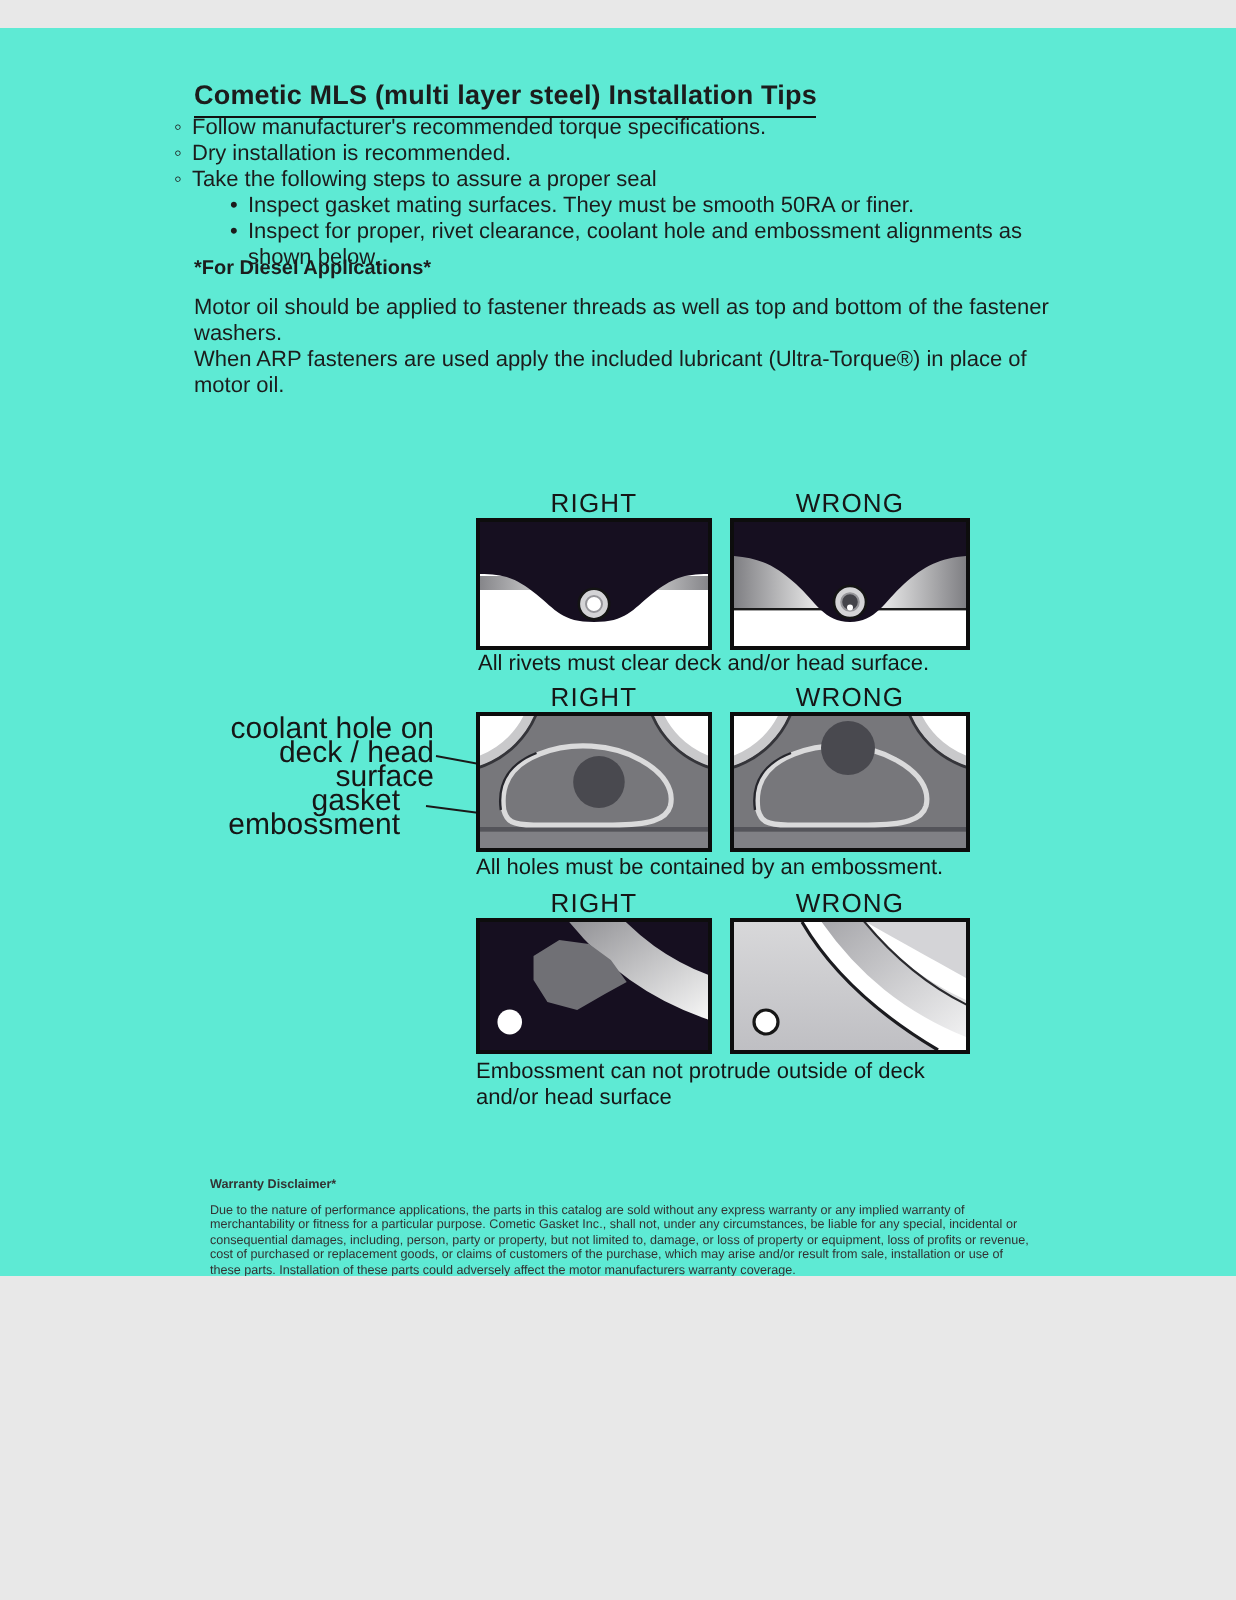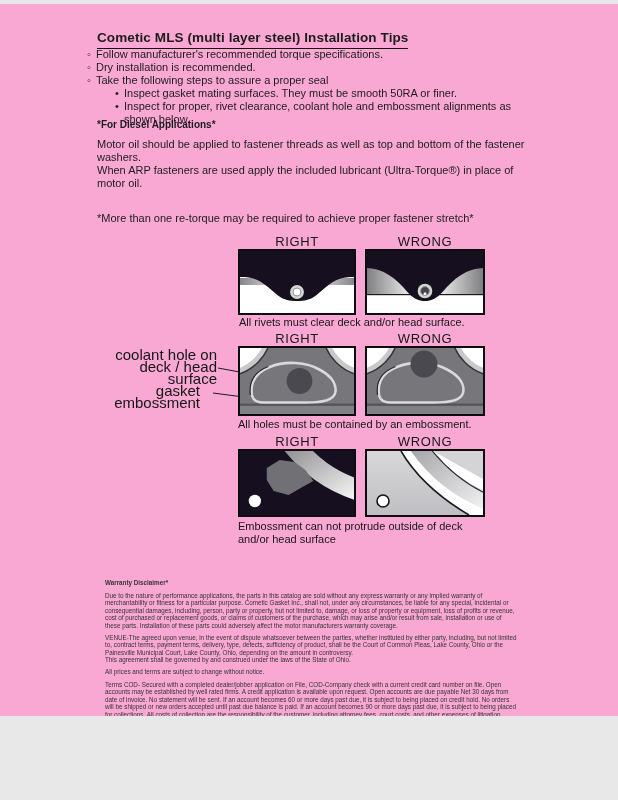--- a/index.html
+++ b/index.html
@@ -1,23 +1,23 @@
 <!DOCTYPE html>
 <html><head>
 <meta charset="utf-8">
 <style>
   html,body{margin:0;padding:0;background:#e8e8e8;}
   .page{
     position:relative;
-    width:618px;height:712px;
-    background:#f9a8d4;
+    width:618px;height:624px;
+    background:#5eead4;
     font-family:"Liberation Sans", sans-serif;
     color:#1c1c1c;
     overflow:hidden;
-    margin:4px auto;
+    margin:14px auto;
   }
   .abs{position:absolute;}
   .doc-title{
     left:97px;top:26px;
     font-size:13.5px;font-weight:bold;
     border-bottom:1.6px solid #111;
     padding-bottom:2.5px;
     letter-spacing:.1px;
   }
   .bullets{left:87px;top:44px;width:440px;}
@@ -65,21 +65,20 @@
     </div>
     <div class="bullet-row sub">
       <span class="marker">•</span>
       <span>Inspect for proper, rivet clearance, coolant hole and embossment alignments as shown below.</span>
     </div>
   </div>
 
   <div class="abs sec-heading">*For Diesel Applications*</div>
   <div class="abs para p1">Motor oil should be applied to fastener threads as well as top and bottom of the fastener washers.
 When ARP fasteners are used apply the included lubricant (Ultra-Torque®) in place of motor oil.</div>
-  <div class="abs para p3">*More than one re-torque may be required to achieve proper fastener stretch*</div>
 
   <div class="abs fig-label" style="left:238px;top:231px;width:118px;">RIGHT</div>
   <div class="abs fig-label" style="left:365px;top:231px;width:120px;">WRONG</div>
 
   <div class="abs panel" style="left:238px;top:245px;width:118px;height:66px;">
     <svg width="114" height="62" viewBox="0 0 114 62" preserveAspectRatio="none">
       <defs>
         <linearGradient id="bandA" x1="0" y1="0" x2="1" y2="0">
           <stop offset="0" stop-color="#86868a"></stop>
             <stop offset="0.35" stop-color="#e2e2e2"></stop>

